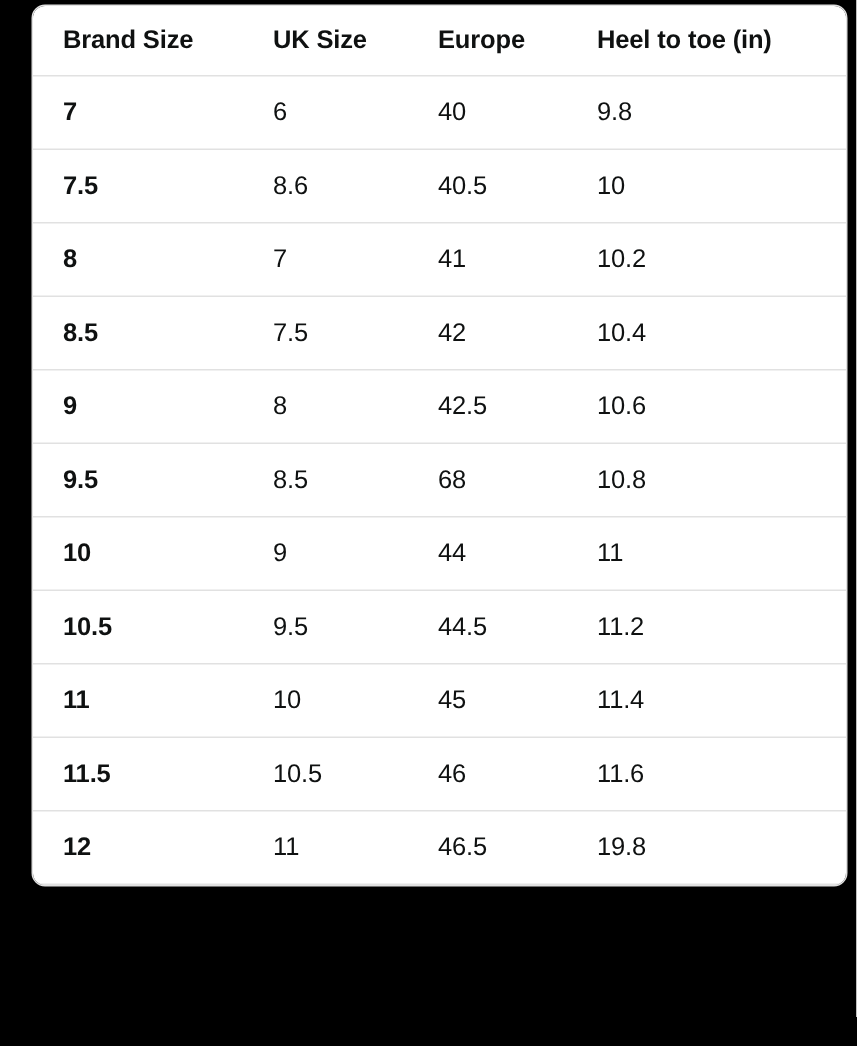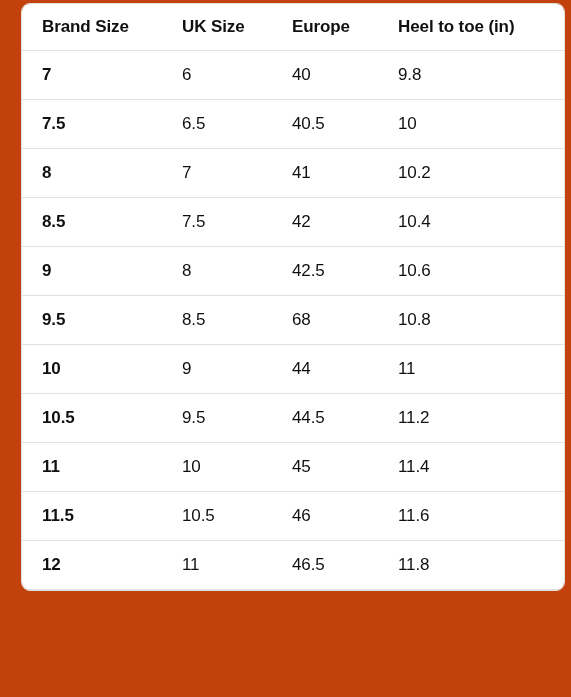--- a/index.html
+++ b/index.html
@@ -14,21 +14,21 @@
     font-family: "Liberation Sans", "DejaVu Sans", sans-serif;
     color: #0f1111;
     -webkit-font-smoothing: antialiased;
   }
 
   #size-chart-viewport {
     position: relative;
     width: 571px;
     height: 697px;
     overflow: hidden;
-    background: #c2410c;
+    background: #000000;
   }
 
   .size-table-wrap {
     position: absolute;
     left: 21px;
     top: 3px;
     width: 544px;
     box-sizing: border-box;
     border: 1px solid #e1e1e1;
     border-radius: 9px;
@@ -104,21 +104,21 @@
       </thead>
       <tbody id="table-body">
           <tr>
             <td class="brand-cell">7</td>
             <td>6</td>
             <td>40</td>
             <td>9.8</td>
           </tr>
           <tr>
             <td class="brand-cell">7.5</td>
-            <td>6.5</td>
+            <td>8.6</td>
             <td>40.5</td>
             <td>10</td>
           </tr>
           <tr>
             <td class="brand-cell">8</td>
             <td>7</td>
             <td>41</td>
             <td>10.2</td>
           </tr>
           <tr>
@@ -160,18 +160,18 @@
           <tr>
             <td class="brand-cell">11.5</td>
             <td>10.5</td>
             <td>46</td>
             <td>11.6</td>
           </tr>
           <tr>
             <td class="brand-cell">12</td>
             <td>11</td>
             <td>46.5</td>
-            <td>11.8</td>
+            <td>19.8</td>
           </tr>
         </tbody>
     </table>
   </div>
 </div>
 
 </body></html>

